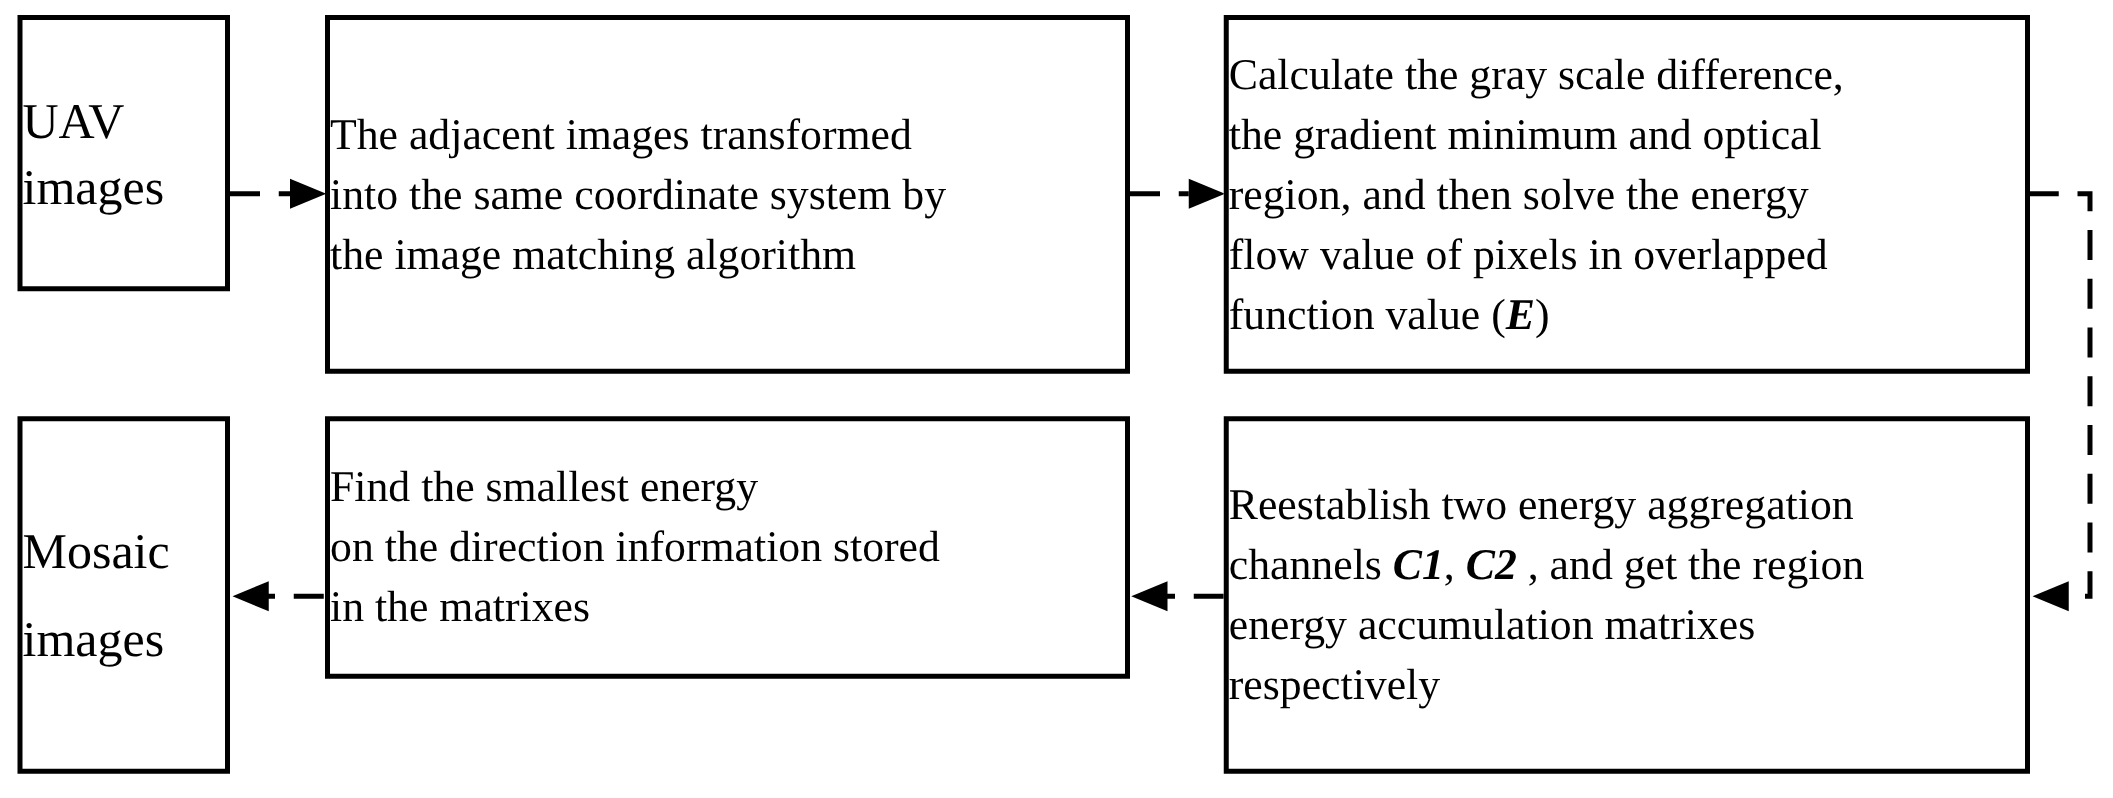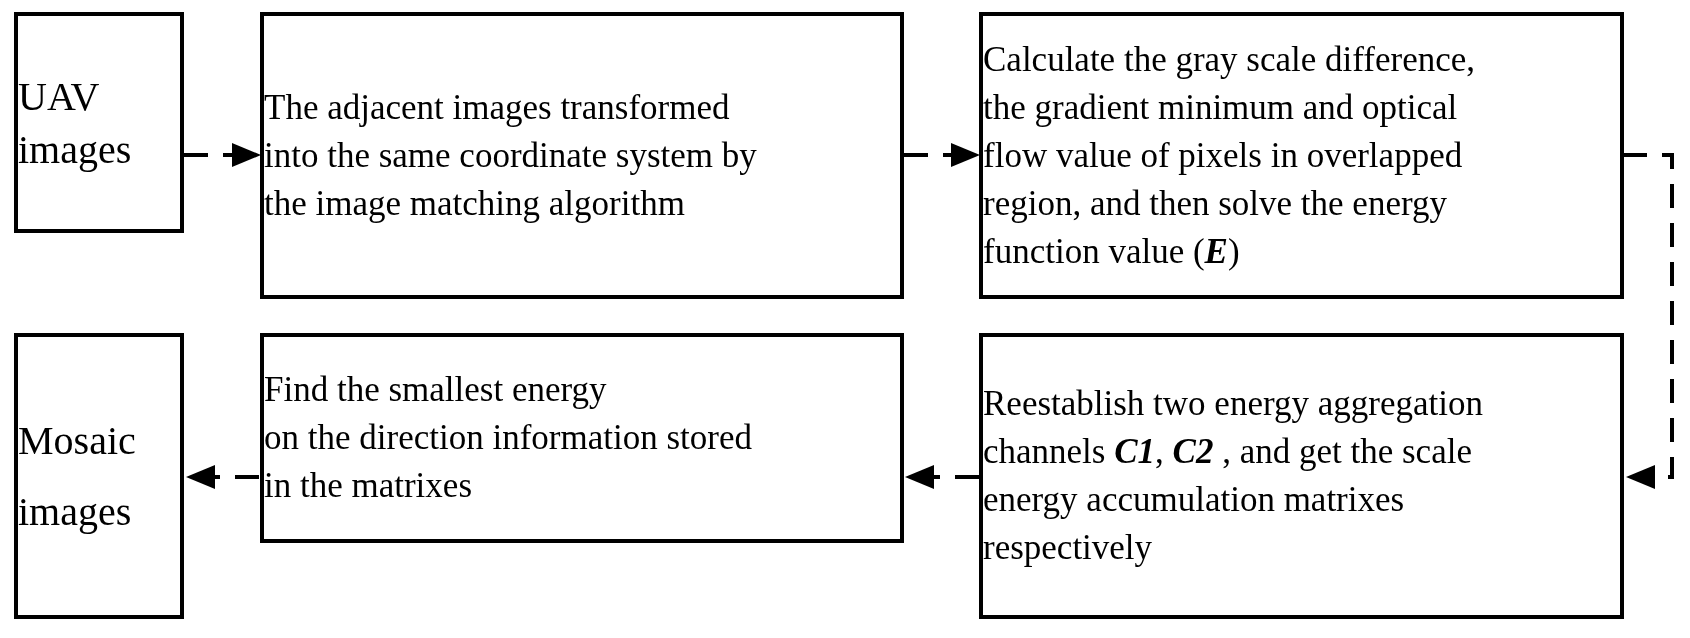--- a/index.html
+++ b/index.html
@@ -66,36 +66,36 @@
 
   <div class="box wide" style="left:260px; top:12px; width:644px; height:287px;">
       <div class="tline"><span>The adjacent images transformed</span></div>
       <div class="tline"><span>into the same coordinate system by</span></div>
       <div class="tline"><span>the image matching algorithm</span></div>
     </div>
 
   <div class="box wide" style="left:979px; top:12px; width:645px; height:287px;">
       <div class="tline"><span>Calculate the gray scale difference,</span></div>
       <div class="tline"><span>the gradient minimum and optical</span></div>
+      <div class="tline"><span>region, and then solve the energy</span></div>
       <div class="tline"><span>flow value of pixels in overlapped</span></div>
-      <div class="tline"><span>region, and then solve the energy</span></div>
       <div class="tline"><span>function value (</span><span class="em">E</span><span>)</span></div>
     </div>
 
   <div class="box narrow" style="left:14px; top:333px; width:170px; height:286px;gap:18px;">
       <div class="tline"><span>Mosaic</span></div>
       <div class="tline"><span>images</span></div>
     </div>
 
   <div class="box wide" style="left:260px; top:333px; width:644px; height:210px;">
       <div class="tline"><span>Find the smallest energy</span></div>
       <div class="tline"><span>on the direction information stored</span></div>
       <div class="tline"><span>in the matrixes</span></div>
     </div>
 
   <div class="box wide" style="left:979px; top:333px; width:645px; height:286px;">
       <div class="tline"><span>Reestablish two energy aggregation</span></div>
-      <div class="tline"><span>channels </span><span class="em">C1</span><span>, </span><span class="em">C2</span><span> , and get the scale</span></div>
+      <div class="tline"><span>channels </span><span class="em">C1</span><span>, </span><span class="em">C2</span><span> , and get the region</span></div>
       <div class="tline"><span>energy accumulation matrixes</span></div>
       <div class="tline"><span>respectively</span></div>
     </div>
 
 </div>
 
 </body></html>

